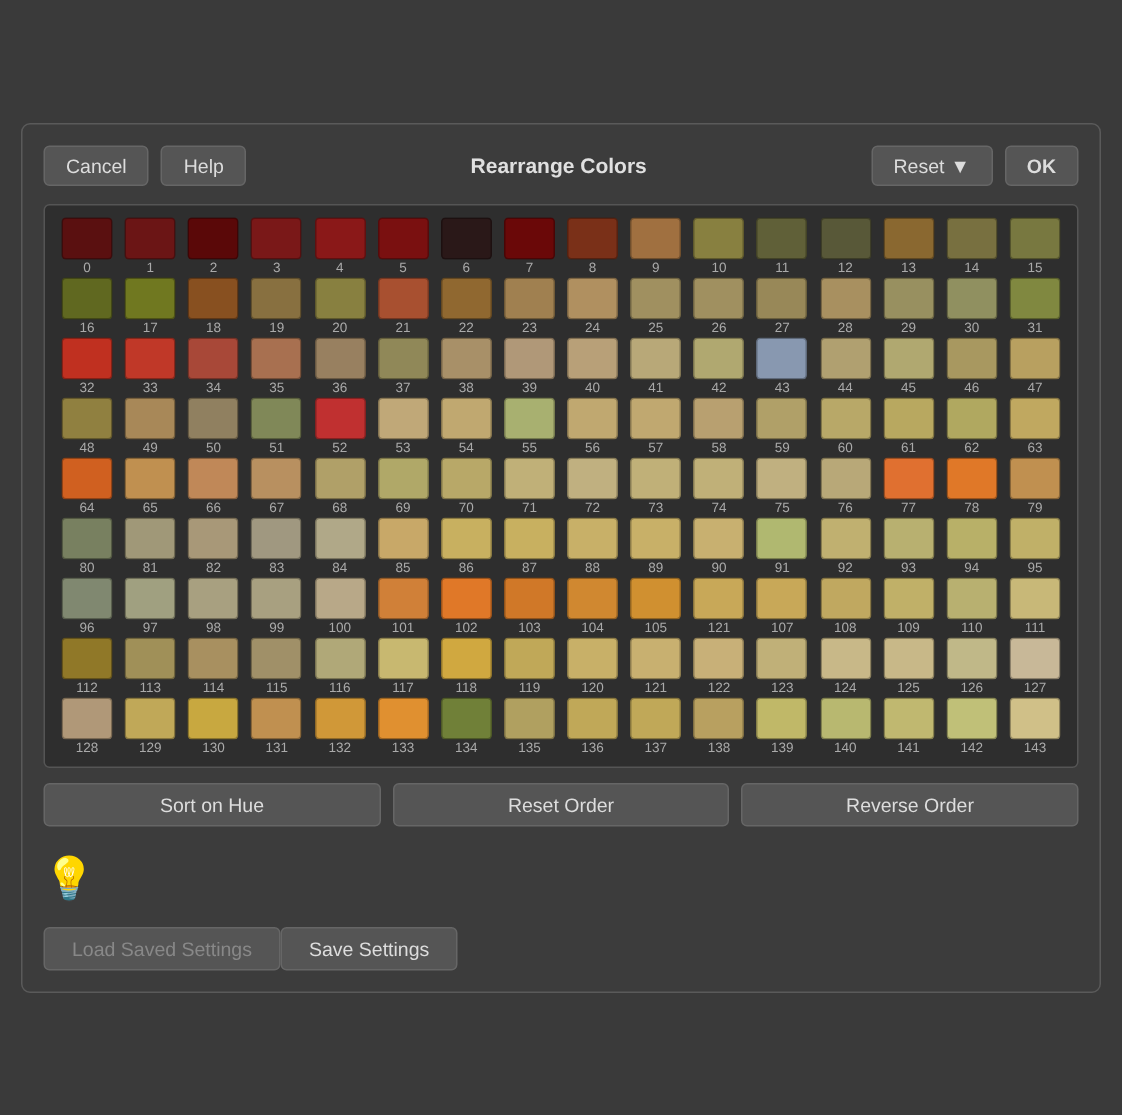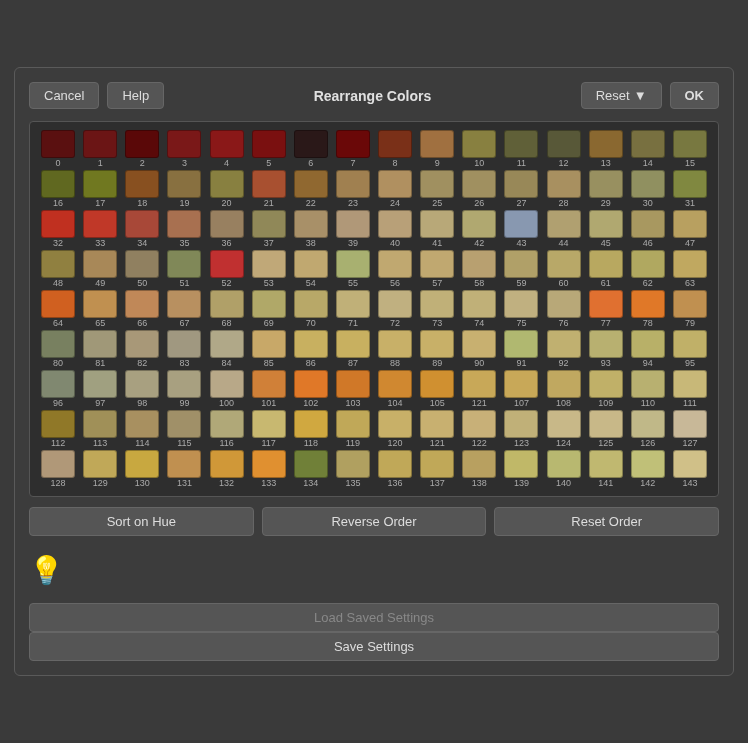--- a/index.html
+++ b/index.html
@@ -111,21 +111,20 @@
       margin-top: 2px;
     }
     .info-text {
       color: #b0b0b0;
       font-size: 12px;
       line-height: 1.6;
     }
     .bottom-buttons {
       display: flex;
       gap: 0;
-      flex-direction: column;
     }
     .bottom-btn {
       background: #555;
       color: #ddd;
       border: 1px solid #666;
       border-radius: 4px;
       padding: 6px 18px;
       font-size: 13px;
       cursor: pointer;
     }
@@ -730,22 +729,22 @@
         </div>
         <div class="color-cell" draggable="true">
           <div class="color-swatch" style="background-color: rgb(208, 192, 136);"></div>
           <div class="color-index">143</div>
         </div>
       </div>
   </div>
 
   <div class="sort-buttons">
     <button class="sort-btn">Sort on Hue</button>
+    <button class="sort-btn">Reset Order</button>
     <button class="sort-btn">Reverse Order</button>
-    <button class="sort-btn">Reset Order</button>
   </div>
 
   <div class="info-section">
     <div class="bulb-icon">💡</div>
     <div class="info-text">
       <br>
     </div>
   </div>
 
   <div class="bottom-buttons">

